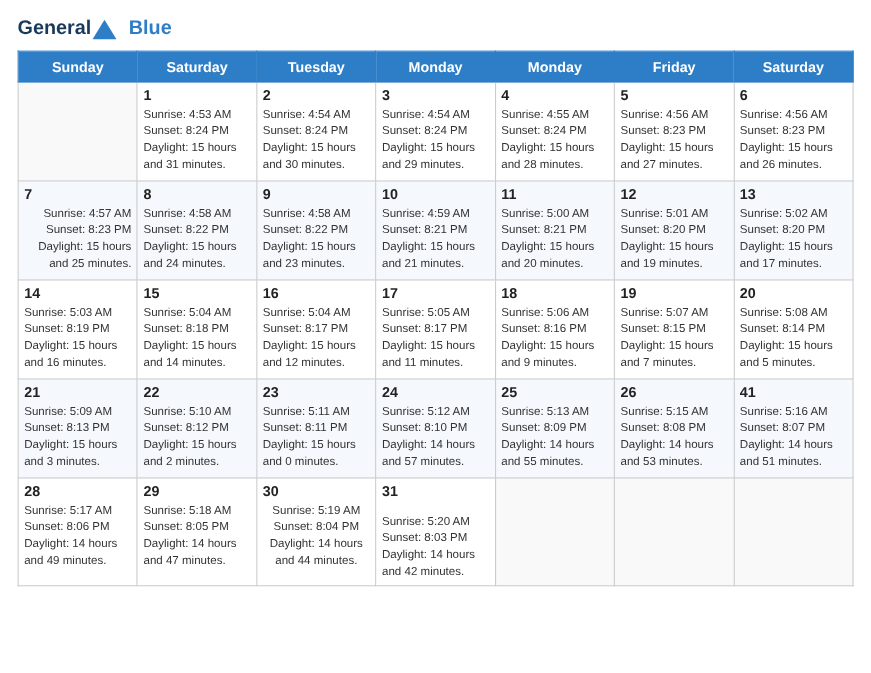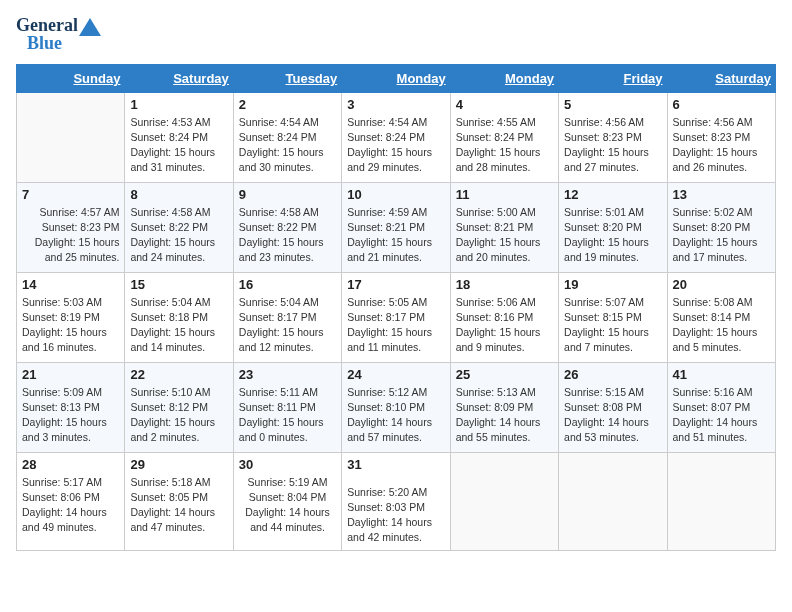--- a/index.html
+++ b/index.html
@@ -11,23 +11,22 @@
       padding: 16px;
     }
     .header {
       display: flex;
       justify-content: space-between;
       align-items: flex-start;
       margin-bottom: 10px;
     }
     .logo {
       display: flex;
-      flex-direction: column;
-      align-items: flex-start;
-      font-family: Liberation Serif, serif;
+      flex-direction: row;
+      align-items: flex-end;
     }
     .logo-text {
       font-size: 18px;
       font-weight: bold;
       color: #1a3a5c;
       line-height: 1.1;
     }
     .title-block {
       text-align: right;
     }
@@ -42,25 +41,24 @@
     }
     table {
       width: 100%;
       border-collapse: collapse;
       font-size: 11px;
     }
     thead tr th {
       background: #2e7ec7;
       color: #fff;
       padding: 6px 4px;
-      text-align: right;
+      text-align: center;
       font-size: 13px;
       font-weight: bold;
       border: 1px solid #2e7ec7;
-      text-decoration: underline;
     }
     tbody tr td {
       border: 1px solid #ccc;
       vertical-align: top;
       padding: 4px 5px;
       min-height: 80px;
       height: 90px;
     }
     .cell-day {
       font-weight: bold;

